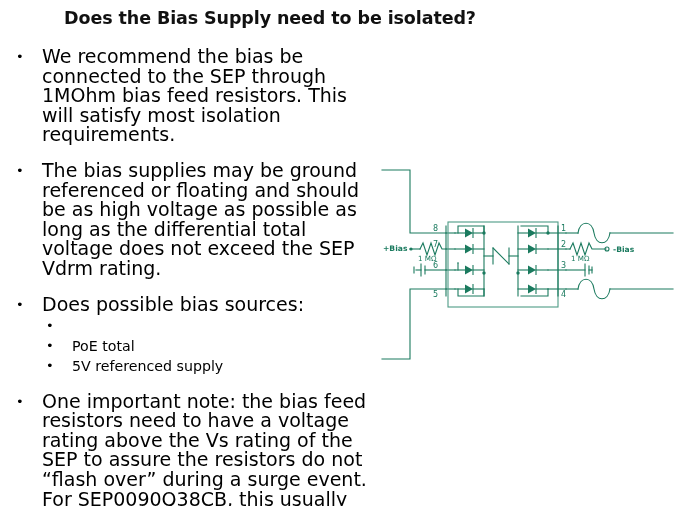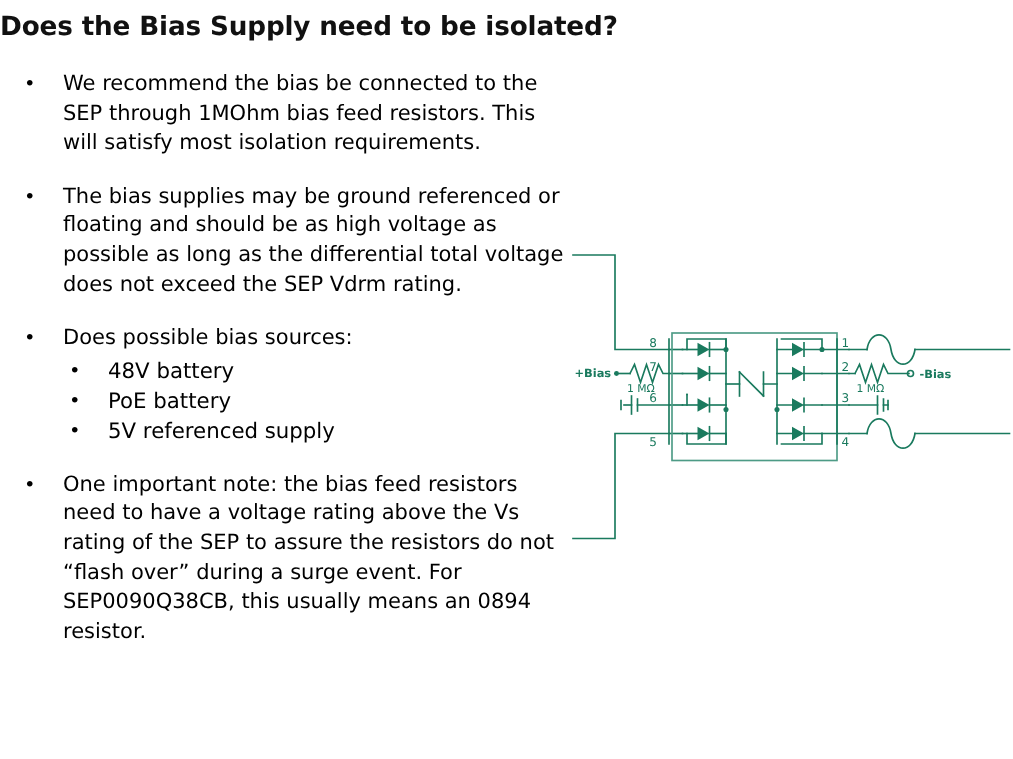--- a/index.html
+++ b/index.html
@@ -15,20 +15,21 @@
     font-family: "DejaVu Sans", sans-serif;
     color: #000000;
   }
 
   
   #slide-title {
     position: absolute;
     top: 8px;
     left: 0;
     width: 540px;
+    text-align: center;
     font-family: "DejaVu Sans", sans-serif;
     font-weight: bold;
     font-size: 17.5px;
     letter-spacing: -0.1px;
     color: #111111;
   }
 
   
   #body-text {
     position: absolute;
@@ -47,21 +48,21 @@
     flex: 0 0 auto;
     font-size: 13px;
     line-height: 19.5px;
     color: #000;
   }
   .lvl1 > .bullet-marker { width: 26px; padding-left: 6px; }
   .lvl2 > .bullet-marker { width: 26px; padding-left: 10px; }
 
   .bullet-text {
     flex: 1 1 auto;
-    font-size: 14px;
+    font-size: 19px;
     line-height: 19.6px;
     color: #000;
   }
   .sub-list { margin-top: 2px; }
   .sub-list .bullet-row { margin-bottom: 0px; }
   .sub-list .bullet-text { font-size: 14.2px; line-height: 20px; }
 
   
   #circuit-figure {
     position: absolute;
@@ -106,25 +107,24 @@
   </div>
 
   <div style="margin-bottom:16px;">
     <div class="bullet-row lvl1" style="margin-bottom:0;">
       <span class="bullet-marker">•</span>
       <span class="bullet-text">Does possible bias sources:</span>
     </div>
     <div class="sub-list" style="padding-left:26px;">
       <div class="bullet-row lvl2">
         <span class="bullet-marker">•</span>
-        <span class="bullet-text">48V battery</span>
       </div>
       <div class="bullet-row lvl2">
         <span class="bullet-marker">•</span>
-        <span class="bullet-text">PoE battery</span>
+        <span class="bullet-text">PoE total</span>
       </div>
       <div class="bullet-row lvl2">
         <span class="bullet-marker">•</span>
         <span class="bullet-text">5V referenced supply</span>
       </div>
     </div>
   </div>
 
   <div class="bullet-row lvl1">
     <span class="bullet-marker">•</span>

